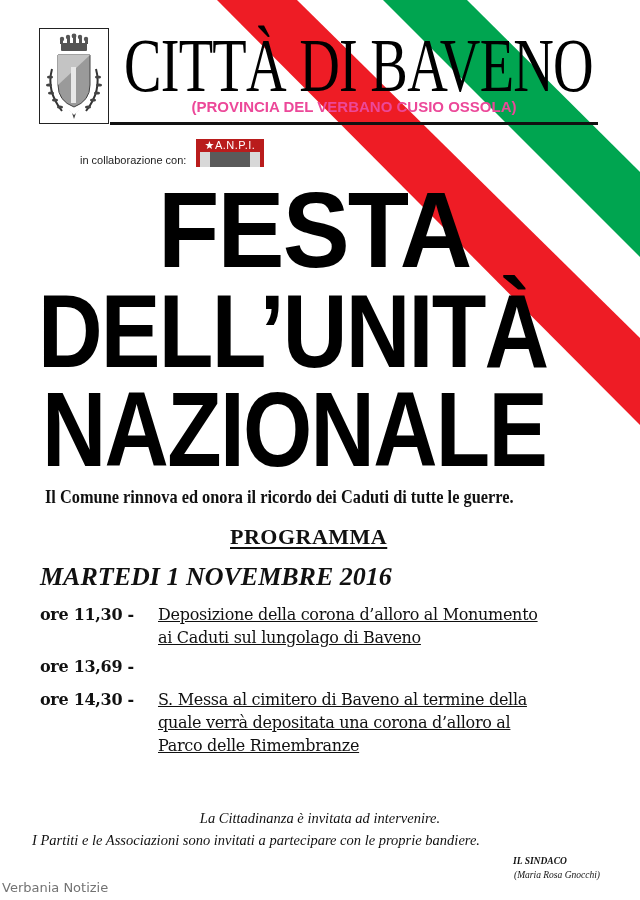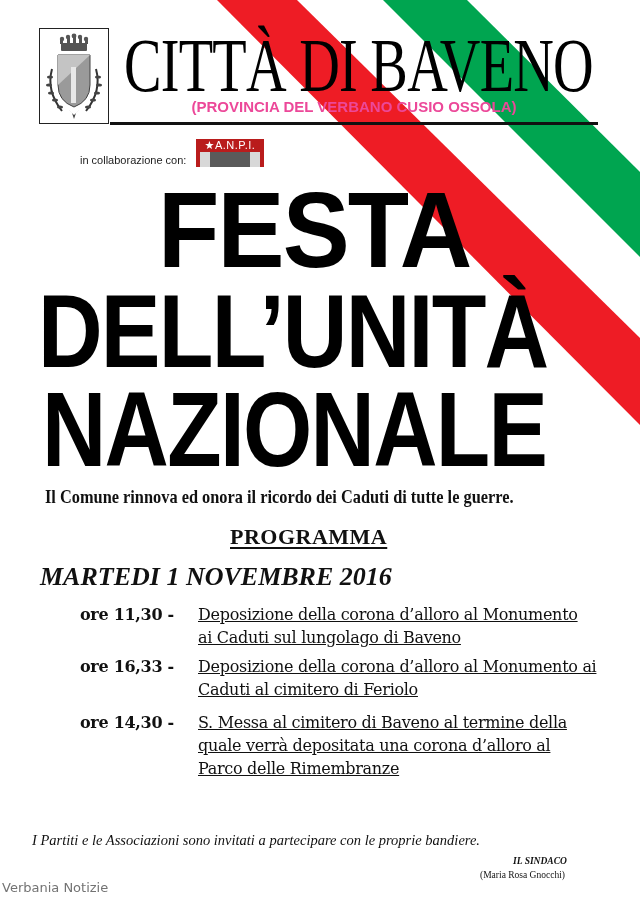--- a/index.html
+++ b/index.html
@@ -29,28 +29,28 @@
   .h1 { left:158px; top:176px; font-size:108px; }
   .h2 { left:38px; top:279px; font-size:104px; }
   .h3 { left:42px; top:376px; font-size:106px; }
 
   .intro { left:45px; top:486px; width:560px; font-family:"Liberation Serif", serif; font-weight:bold; font-size:19px; white-space:nowrap; transform-origin:0 0; }
   .programma { left:230px; top:524px; font-family:"Liberation Serif", serif; font-weight:bold; font-size:22px; text-decoration:underline; text-decoration-thickness:2px; text-underline-offset:3px; letter-spacing:0.5px; }
   .date { left:40px; top:562px; font-family:"Liberation Serif", serif; font-weight:bold; font-style:italic; font-size:26px; white-space:nowrap; }
 
   .sched { left:40px; top:603px; width:560px; font-family:"DejaVu Serif", serif; font-size:16px; line-height:23px; color:#111; }
   .row { display:flex; margin-bottom:6px; }
-  .row .time { width:118px; flex:none; font-weight:bold; letter-spacing:-0.3px;margin-left:40px; }
+  .row .time { width:118px; flex:none; font-weight:bold; letter-spacing:-0.3px; }
   .row .desc { flex:1; letter-spacing:-0.3px;text-decoration:underline; }
   .row:nth-child(2) { margin-bottom:10px; }
 
   .note1 { left:0; top:810px; width:640px; text-align:center; font-family:"Liberation Serif", serif; font-style:italic; font-size:14.5px; }
   .note2 { left:0; top:832px; width:512px; text-align:center; font-family:"Liberation Serif", serif; font-style:italic; font-size:14.5px; }
   .sig1 { left:480px; top:856px; width:120px; text-align:center; font-family:"Liberation Serif", serif; font-style:italic; font-weight:bold; font-size:9.5px; }
-  .sig2 { left:480px; top:870px; width:120px; text-align:left; font-family:"Liberation Serif", serif; font-size:9.5px; }
+  .sig2 { left:480px; top:870px; width:120px; text-align:right; font-family:"Liberation Serif", serif; font-style:italic; font-size:9.5px; }
   .watermark { left:2px; top:880px; font-family:"DejaVu Sans", sans-serif; font-size:13px; color:#737373; white-space:nowrap; }
 </style>
 </head>
 <body>
 
 <svg id="ribbon" width="640" height="900" viewBox="0 0 640 900">
   <polygon points="217,0 297,0 640,338 640,425" fill="#ee1c25"></polygon>
   <polygon points="383,0 467,0 640,172 640,257" fill="#00a550"></polygon>
 </svg>
 
@@ -118,27 +118,27 @@
   <div class="abs intro" style="transform:scaleX(0.86);">Il Comune rinnova ed onora il ricordo dei Caduti di tutte le guerre.</div>
   <div class="abs programma">PROGRAMMA</div>
   <div class="abs date">MARTEDI 1 NOVEMBRE 2016</div>
 
   <div class="abs sched">
     <div class="row">
       <div class="time">ore 11,30 -</div>
       <div class="desc" style="max-width:380px;">Deposizione della corona d’alloro al Monumento ai Caduti sul lungolago di Baveno</div>
     </div>
     <div class="row">
-      <div class="time">ore 16,33 -</div>
-      <div class="desc" style="max-width:410px;">Deposizione della corona d’alloro al Monumento ai Caduti al cimitero di Feriolo</div>
+      <div class="time">ore 13,69 -</div>
     </div>
     <div class="row">
       <div class="time">ore 14,30 -</div>
       <div class="desc" style="max-width:380px;">S. Messa al cimitero di Baveno al termine della quale verrà depositata una corona d’alloro al Parco delle Rimembranze</div>
     </div>
   </div>
 
+  <div class="abs note1">La Cittadinanza è invitata ad intervenire.</div>
   <div class="abs note2">I Partiti e le Associazioni sono invitati a partecipare con le proprie bandiere.</div>
   <div class="abs sig1">IL SINDACO</div>
   <div class="abs sig2">(Maria Rosa Gnocchi)</div>
 
   <div class="abs watermark">Verbania Notizie</div>
 </div>
 
 </body></html>

